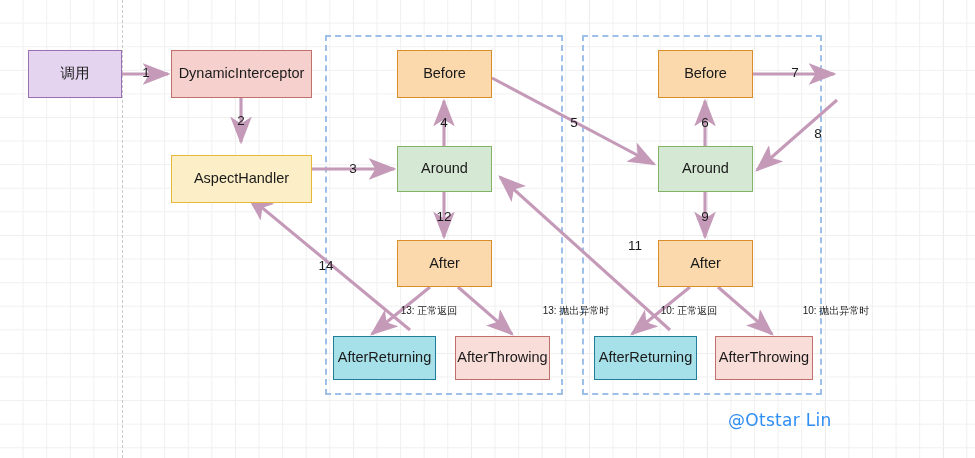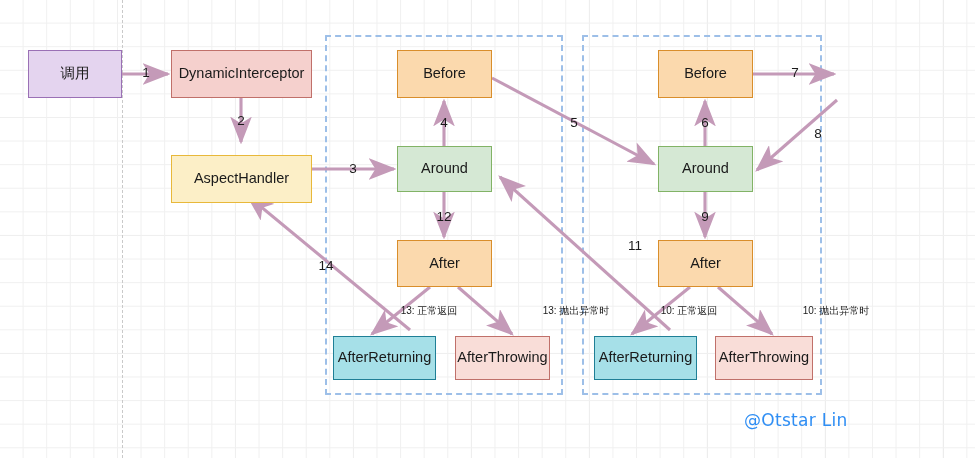--- a/index.html
+++ b/index.html
@@ -184,15 +184,15 @@
   <div class="edge-label" style="left:818px;top:133px;">8</div>
   <div class="edge-label" style="left:705px;top:216px;">9</div>
   <div class="edge-label cjk" style="left:641px;top:311px;">10: 正常返回</div>
   <div class="edge-label cjk" style="left:788px;top:311px;">10: 抛出异常时</div>
   <div class="edge-label" style="left:600px;top:245px;margin-left:35px;">11</div>
   <div class="edge-label" style="left:444px;top:216px;">12</div>
   <div class="edge-label cjk" style="left:381px;top:311px;">13: 正常返回</div>
   <div class="edge-label cjk" style="left:528px;top:311px;">13: 抛出异常时</div>
   <div class="edge-label" style="left:326px;top:265px;">14</div>
 
-  <div class="watermark" style="left:744px;top:410px;text-align:right;">@Otstar Lin</div>
+  <div class="watermark" style="left:728px;top:410px;text-align:right;">@Otstar Lin</div>
 
 </div>
 
 </body></html>

